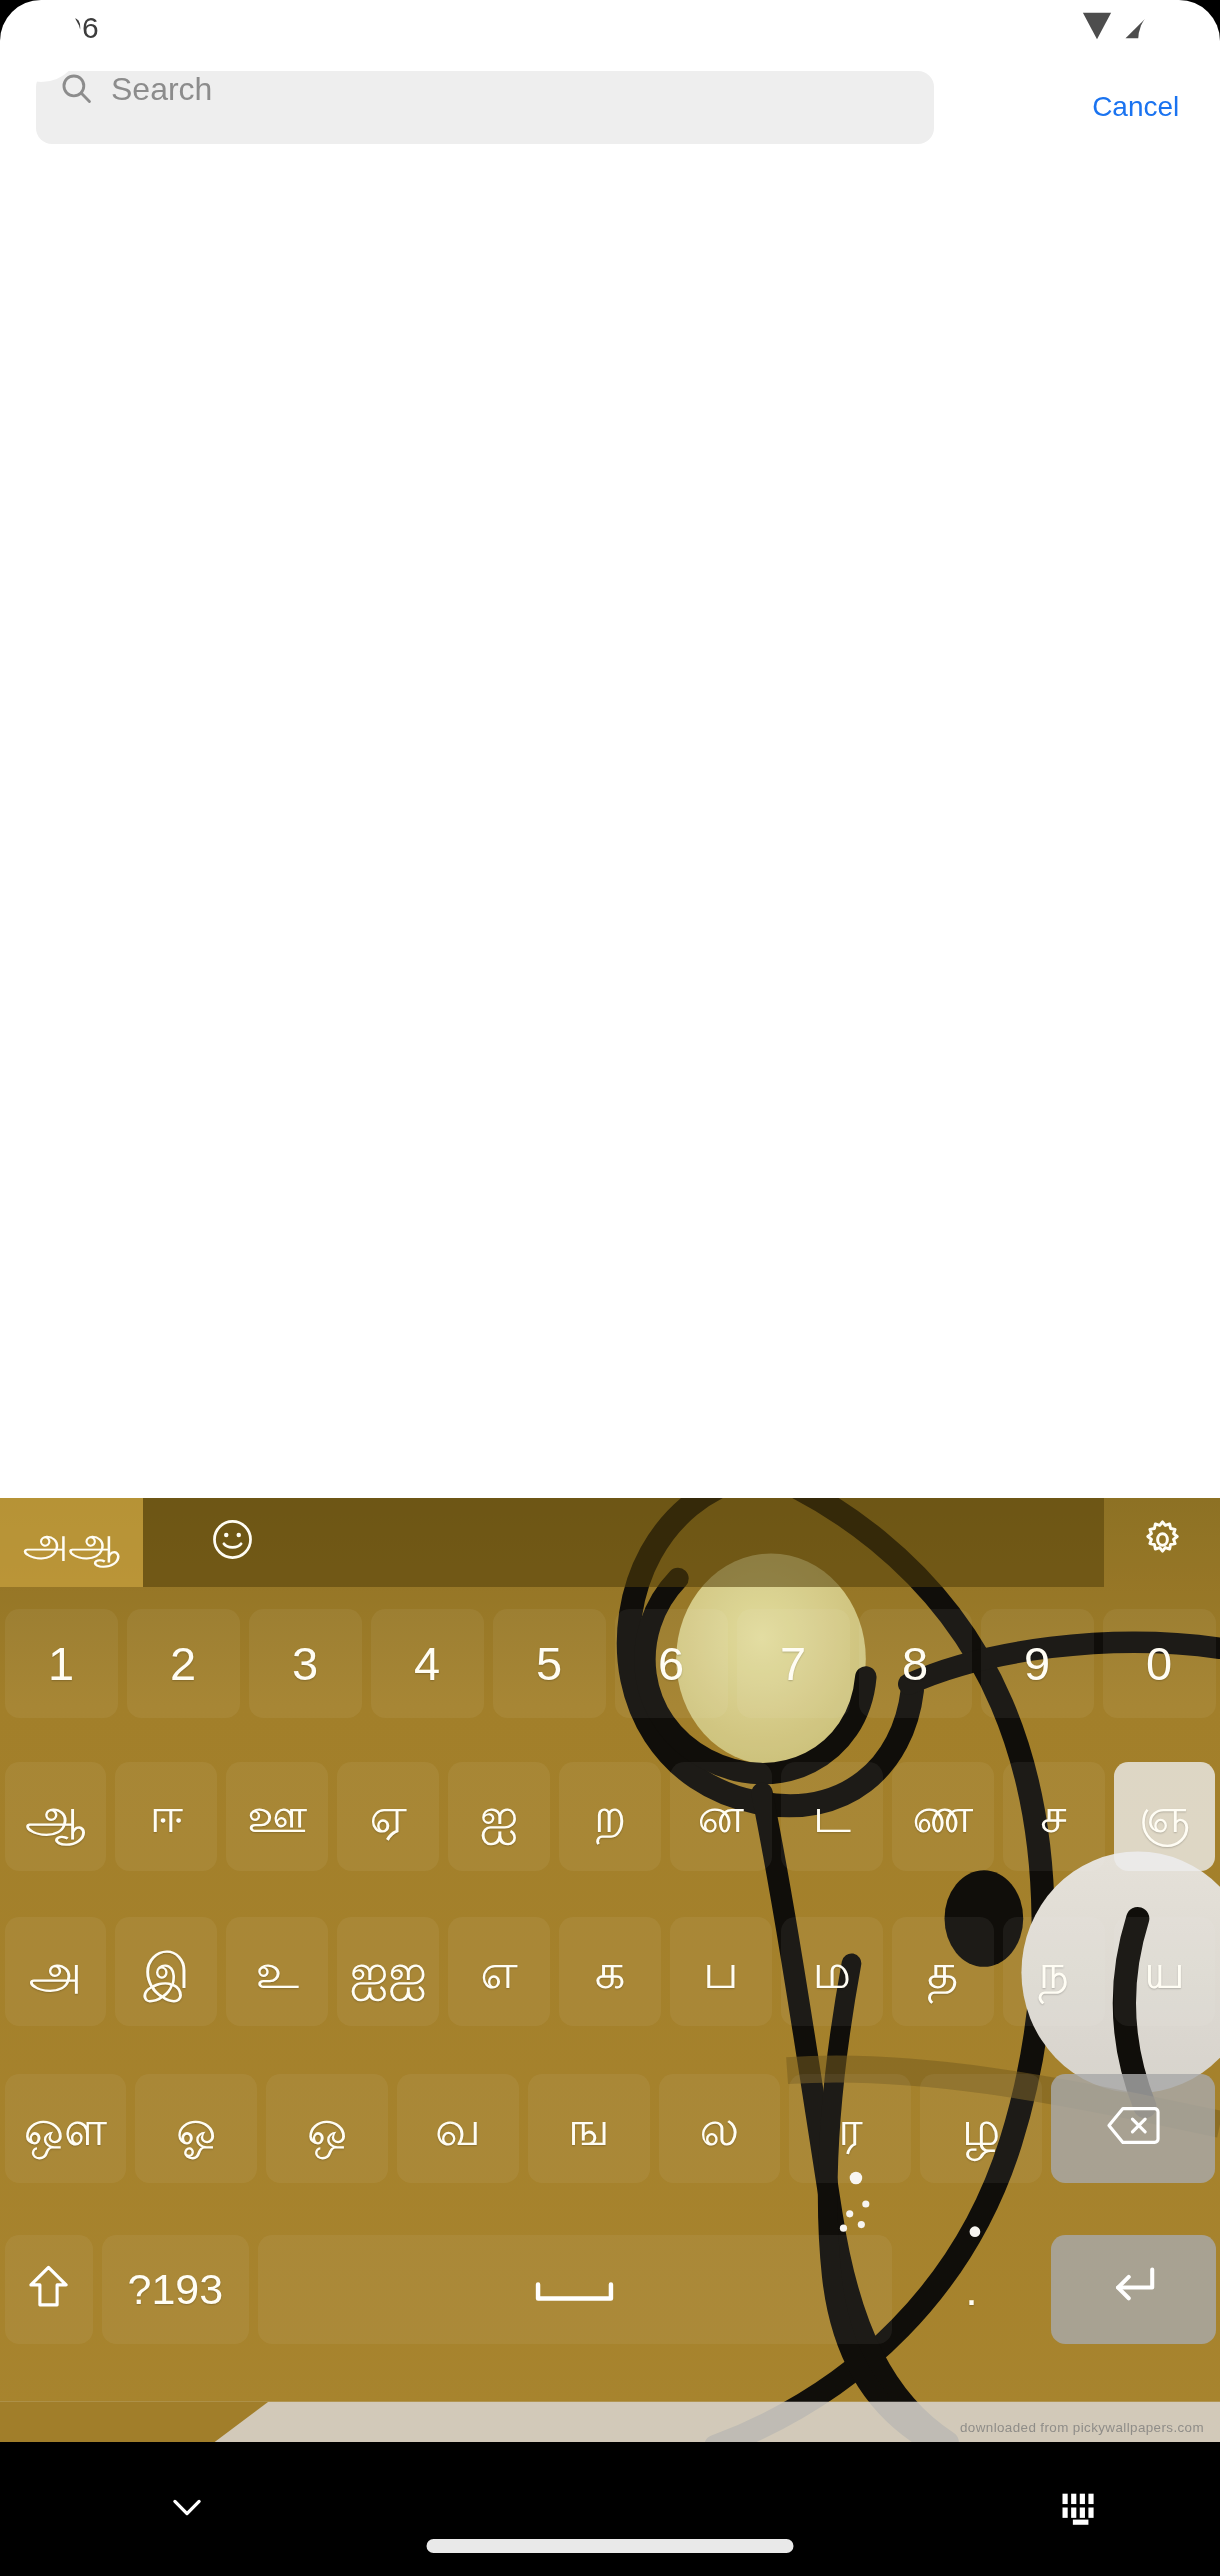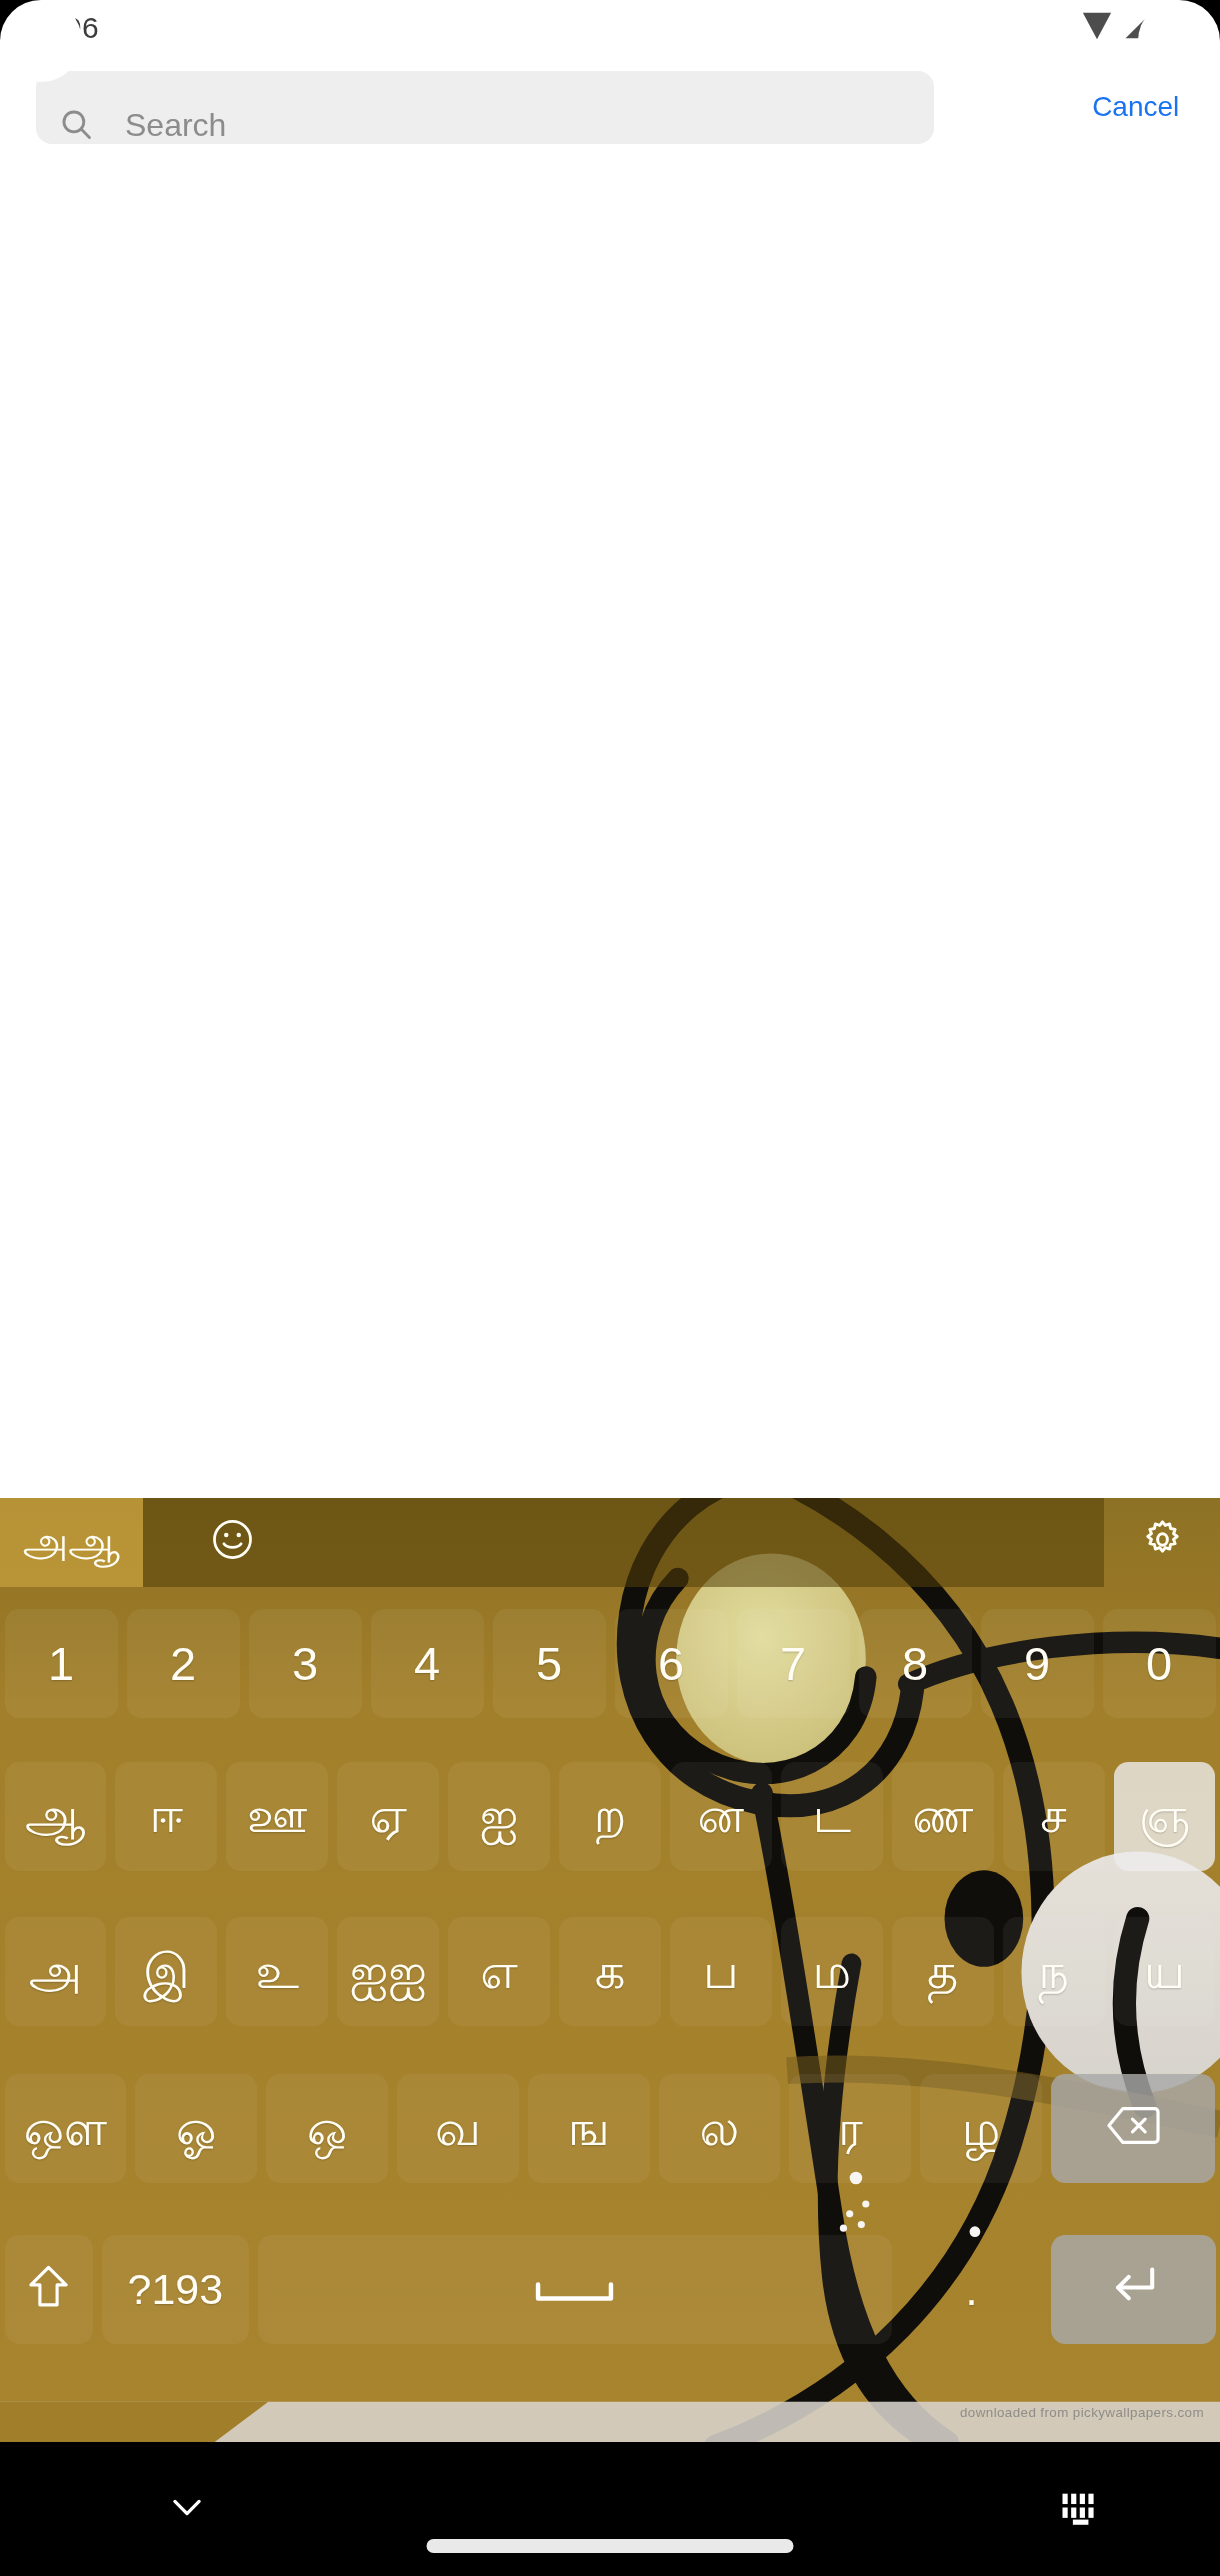--- a/index.html
+++ b/index.html
@@ -31,21 +31,21 @@
   #clock { font-size:30px; color:#3c3c3c; letter-spacing:0.4px; font-weight:400; }
   #status-icons { display:flex; align-items:center; gap:9px; }
 
   
   #search-header {
     position:absolute; top:64px; left:0; width:1220px; height:86px;
     display:flex; align-items:center; padding:0 30px 0 36px; z-index:40;
   }
   #search-field {
     flex:1 1 auto; height:73px; background:#eeeeee; border-radius:16px;
-    display:flex; align-items:flex-end; padding:0 23px; gap:32px;
+    display:flex; align-items:flex-start; padding:0 23px; gap:18px;
     max-width:898px;
   }
   #search-placeholder { font-size:32px; color:#8c8c8c; }
   #cancel-button {
     margin-left:auto; padding-left:30px; padding-right:10.7px;
     font-size:28px; color:#1a73f0; white-space:nowrap;
   }
 
   
   #content-area {
@@ -100,21 +100,21 @@
   .key.pressed { background:rgba(236,236,236,0.80); }
   .key.fn { background:rgba(255,255,255,0.055); }
   .key.shift { flex:0.78 1 0; }
   .key.sym   { flex:1.3 1 0; font-size:43px; }
   .key.space { flex:5.6 1 0; background:rgba(255,255,255,0.055); }
   .key.dot   { flex:1.25 1 0; background:transparent; }
   .key.enter { flex:1.45 1 0; background:rgba(168,168,168,0.82); }
   .key.backspace { flex:1.35 1 0; background:rgba(168,168,168,0.82); }
 
   #watermark {
-    position:absolute; right:16px; bottom:22px; z-index:6;
+    position:absolute; right:16px; bottom:7px; z-index:6;
     font-size:13.4px; color:rgba(120,120,120,0.75); letter-spacing:0.4px;
   }
 
   
   #navbar {
     position:absolute; bottom:0; left:0; width:1220px; height:134px;
     background:#000; z-index:60;
     display:flex; align-items:center;
   }
   #nav-hide { position:absolute; left:168px; top:50%; transform:translateY(-50%); }

